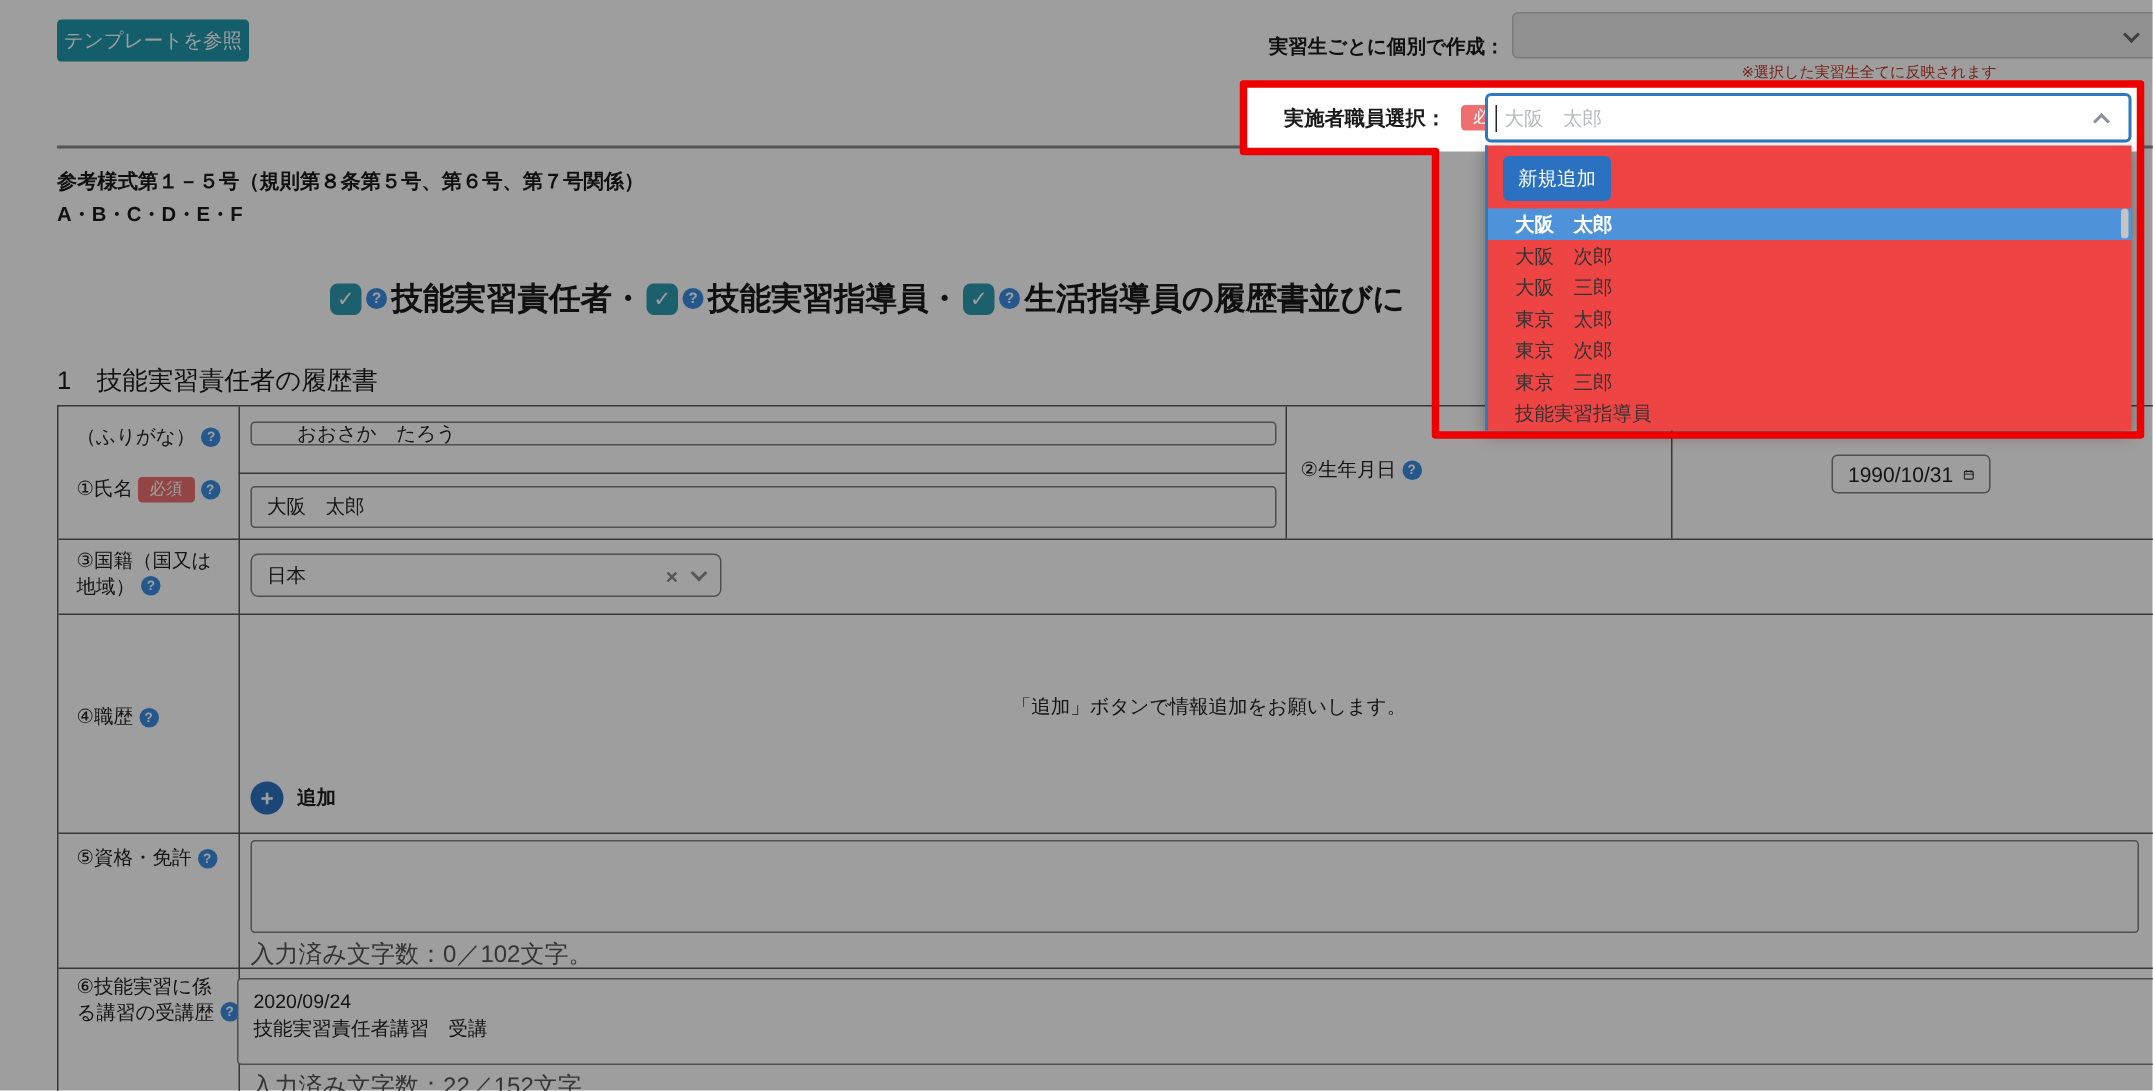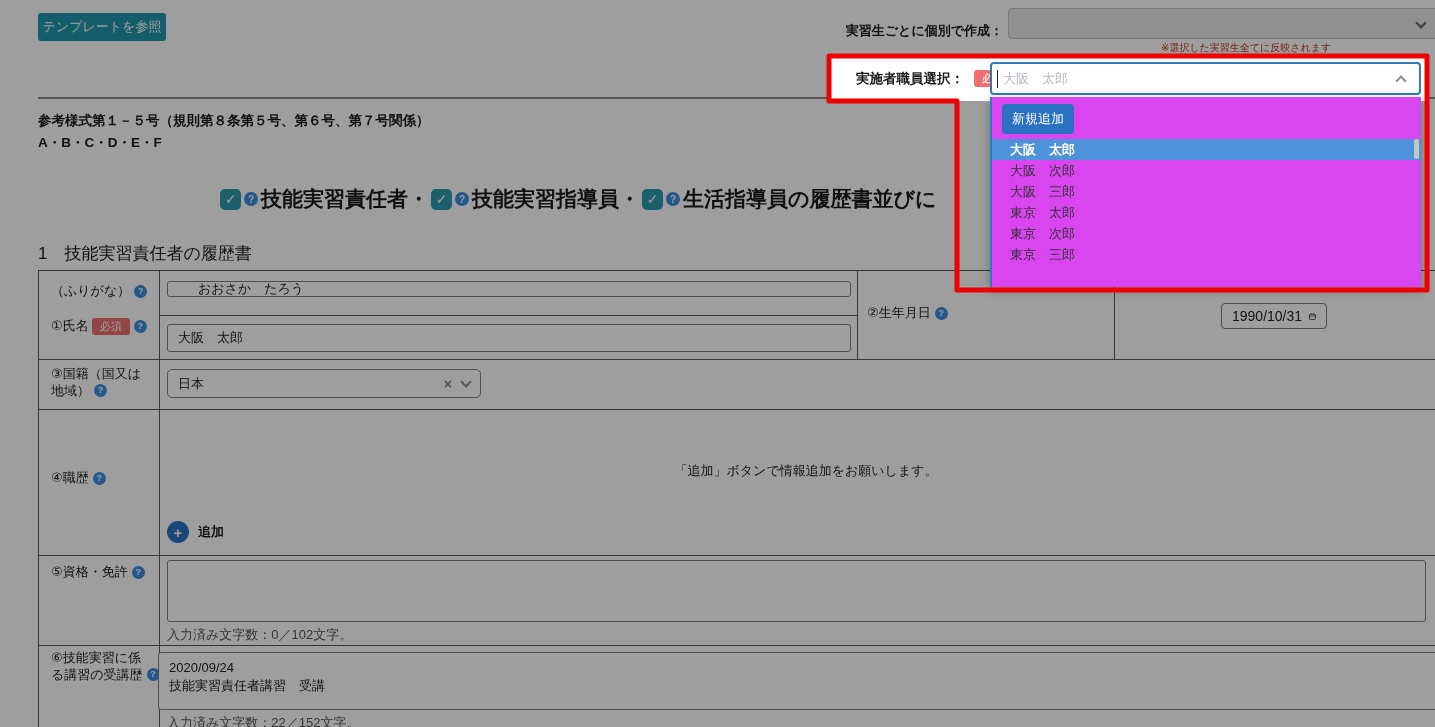--- a/index.html
+++ b/index.html
@@ -37,42 +37,42 @@
   .chev.dark { border-color:#666; }
   .req { background:#ee6f6f; color:#fff; font-size:11px; border-radius:3px;
     padding:3px 8px; line-height:1; flex:none; }
 
   
   .tbl { left:20px; top:270px; width:1414px; height:460px; border:1px solid #5a5a5a; }
   .vline,.hline { position:absolute; background:#5a5a5a; }
   .lbl { position:absolute; font-size:13px; color:#222; display:flex; align-items:center; gap:3px; white-space:nowrap; }
   .input { position:absolute; background:#fff; border:1px solid #808080; border-radius:3px;
     font-size:13px; color:#222; display:flex; align-items:center; padding:0 10px; }
-  .counter { position:absolute; font-size:13px; color:#555; }
+  .counter { position:absolute; font-size:16px; color:#555; }
   .msg { position:absolute; left:120px; width:1294px; text-align:center; font-size:13px; color:#222; }
   .addbtn { position:absolute; display:flex; align-items:center; gap:9px; cursor:pointer; }
   .pluscircle { width:22px; height:22px; border-radius:50%; background:#2b71c2; color:#fff;
     font-size:15px; font-weight:bold; display:flex; align-items:center; justify-content:center; }
   .addlabel { font-size:13px; font-weight:bold; }
   .ta-text { white-space:pre-line; line-height:18px; align-items:flex-start !important; padding-top:6px !important; }
 
   
   .dim-overlay { position:absolute; inset:0; background:rgba(0,0,0,0.38); z-index:40; }
   .hl { position:absolute; inset:0; z-index:50; pointer-events:none; }
   .hl > * { pointer-events:auto; }
   .band { left:829px; top:56px; width:597px; height:45px; background:#fff; display:flex;
     align-items:center; padding-left:27px; }
   .band .blabel { font-size:13.5px; font-weight:bold; }
   .band .req { margin-left:10px; }
   .combo { left:990px; top:62px; width:431px; height:33px; background:#fff;
     border:2px solid #2e79c0; border-radius:4px; display:flex; align-items:center; cursor:text; }
   .caret { width:1px; height:18px; background:#222; margin-left:5px; }
   .ph { font-size:13px; color:#b4bac0; margin-left:5px; flex:1; }
   .combo .chev { margin-right:14px; margin-top:4px; }
-  .panel { left:990px; top:97px; width:431px; height:190px; background:#d946ef;
+  .panel { left:990px; top:97px; width:431px; height:190px; background:#ef4444;
     border-left:2px solid #2e79c0; box-shadow:0 3px 10px rgba(0,0,0,0.3); }
   .btn-new { position:absolute; left:10px; top:7px; width:72px; height:30px; background:#2b71c2;
     color:#fff; font-size:13px; border:none; border-radius:4px; cursor:pointer; }
   .opts { position:absolute; left:0; top:42px; width:100%; list-style:none; }
   .opts li { height:21px; display:flex; align-items:center; padding-left:18px;
     font-size:13px; color:#333; cursor:pointer; }
   .opts li.selected { background:#4e93d9; color:#fff; font-weight:bold; }
   .thumb { position:absolute; right:2px; top:42px; width:5px; height:20px;
     background:#c4c4c4; border-radius:3px; cursor:grab; }
   .outline { left:822px; top:48px; pointer-events:none; }
@@ -209,20 +209,21 @@
 
   <div class="abs panel">
     <button class="btn-new">新規追加</button>
     <ul class="opts">
       <li class="selected">大阪　太郎</li>
       <li>大阪　次郎</li>
       <li>大阪　三郎</li>
       <li>東京　太郎</li>
       <li>東京　次郎</li>
       <li>東京　三郎</li>
+      <li>技能実習指導員</li>
     </ul>
     <div class="thumb"></div>
   </div>
 
   <svg class="abs outline" width="612" height="250">
     <path d="M7 8 H605 V242 H135 V53 H7 Z" fill="none" stroke="#ee0000" stroke-width="5" stroke-linejoin="round"></path>
   </svg>
 </div>
 
 </body></html>

